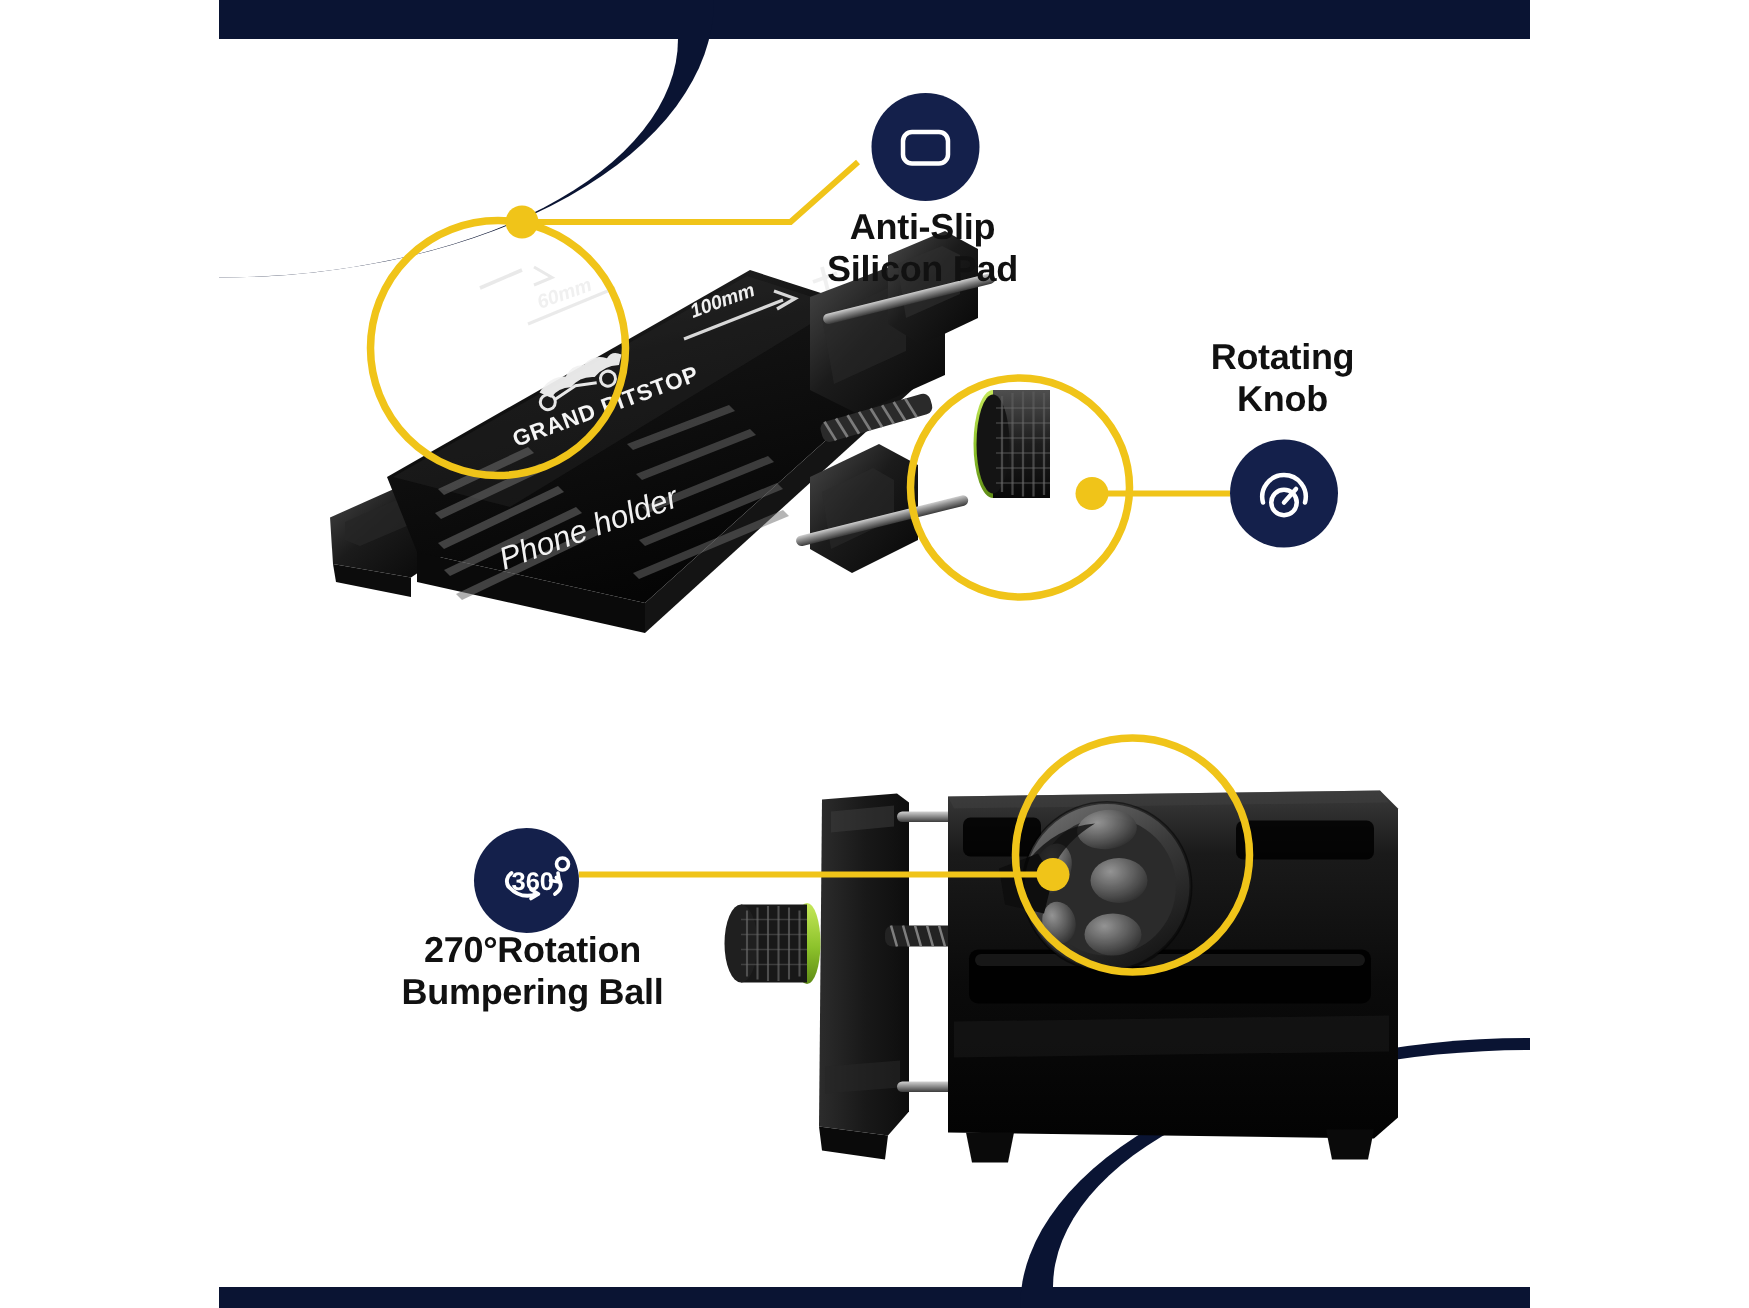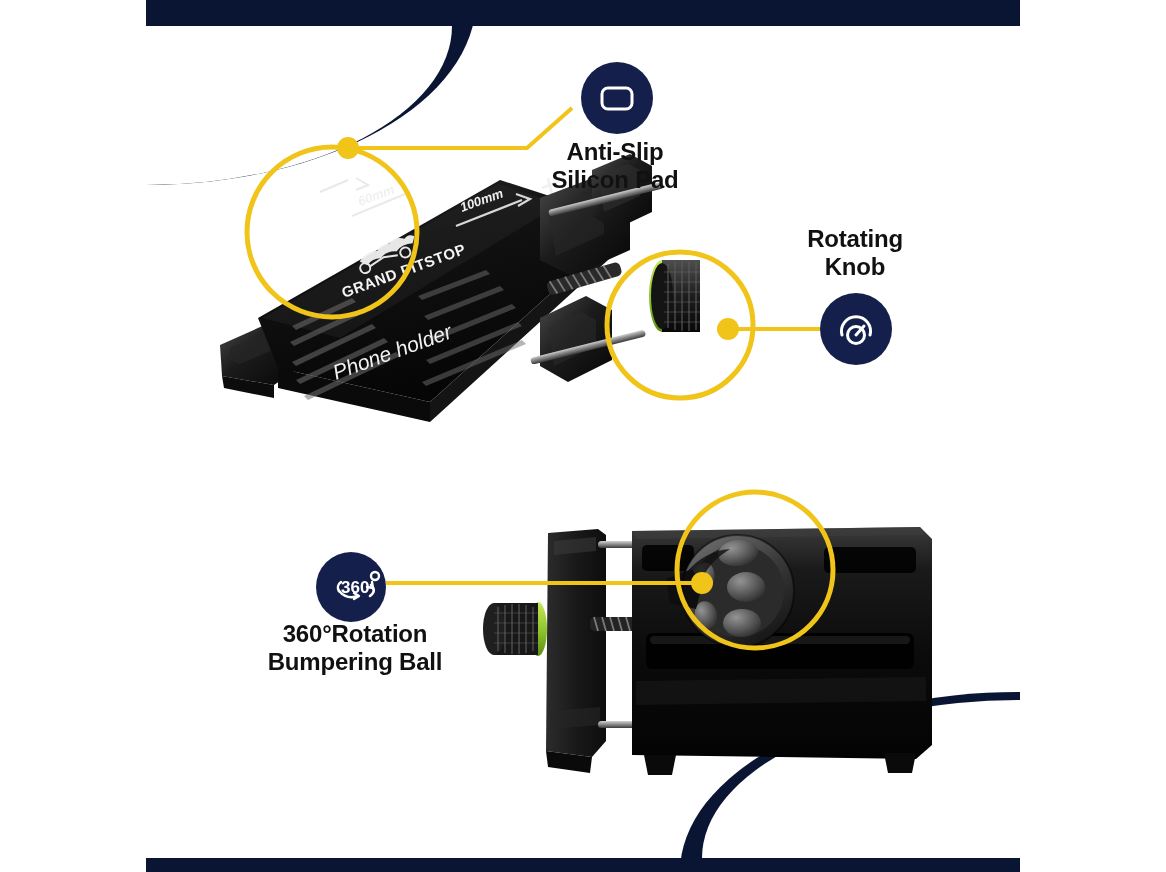--- a/index.html
+++ b/index.html
@@ -414,16 +414,16 @@
     <svg width="56" height="50" viewBox="0 0 56 50">
       <text x="11" y="31" fill="#ffffff" font-family="'Liberation Sans', sans-serif" font-size="17" font-weight="700">360</text>
       <circle cx="45" cy="14" r="4" fill="none" stroke="#ffffff" stroke-width="2.4"></circle>
       <path d="M11,20 a8,7 0 0,0 -2,9" fill="none" stroke="#ffffff" stroke-width="2.6" stroke-linecap="round"></path>
       <path d="M9,29 q8,9 19,5" fill="none" stroke="#ffffff" stroke-width="2.6" stroke-linecap="round"></path>
       <path d="M24,31 L29,34 L24,37" fill="none" stroke="#ffffff" stroke-width="2.4" stroke-linecap="round" stroke-linejoin="round"></path>
       <path d="M41,23 q6,6 -1,11" fill="none" stroke="#ffffff" stroke-width="2.6" stroke-linecap="round"></path>
       <path d="M42,20 L43,26 L37,25" fill="none" stroke="#ffffff" stroke-width="2.4" stroke-linecap="round" stroke-linejoin="round"></path>
     </svg>
   </div>
-  <div class="callout-label" style="left:240px; top:620px; width:230px;">360°Rotation
+  <div class="callout-label" style="left:240px; top:620px; width:230px;">270°Rotation
 Bumpering Ball</div>
 
 </div>
 
 </body></html>

